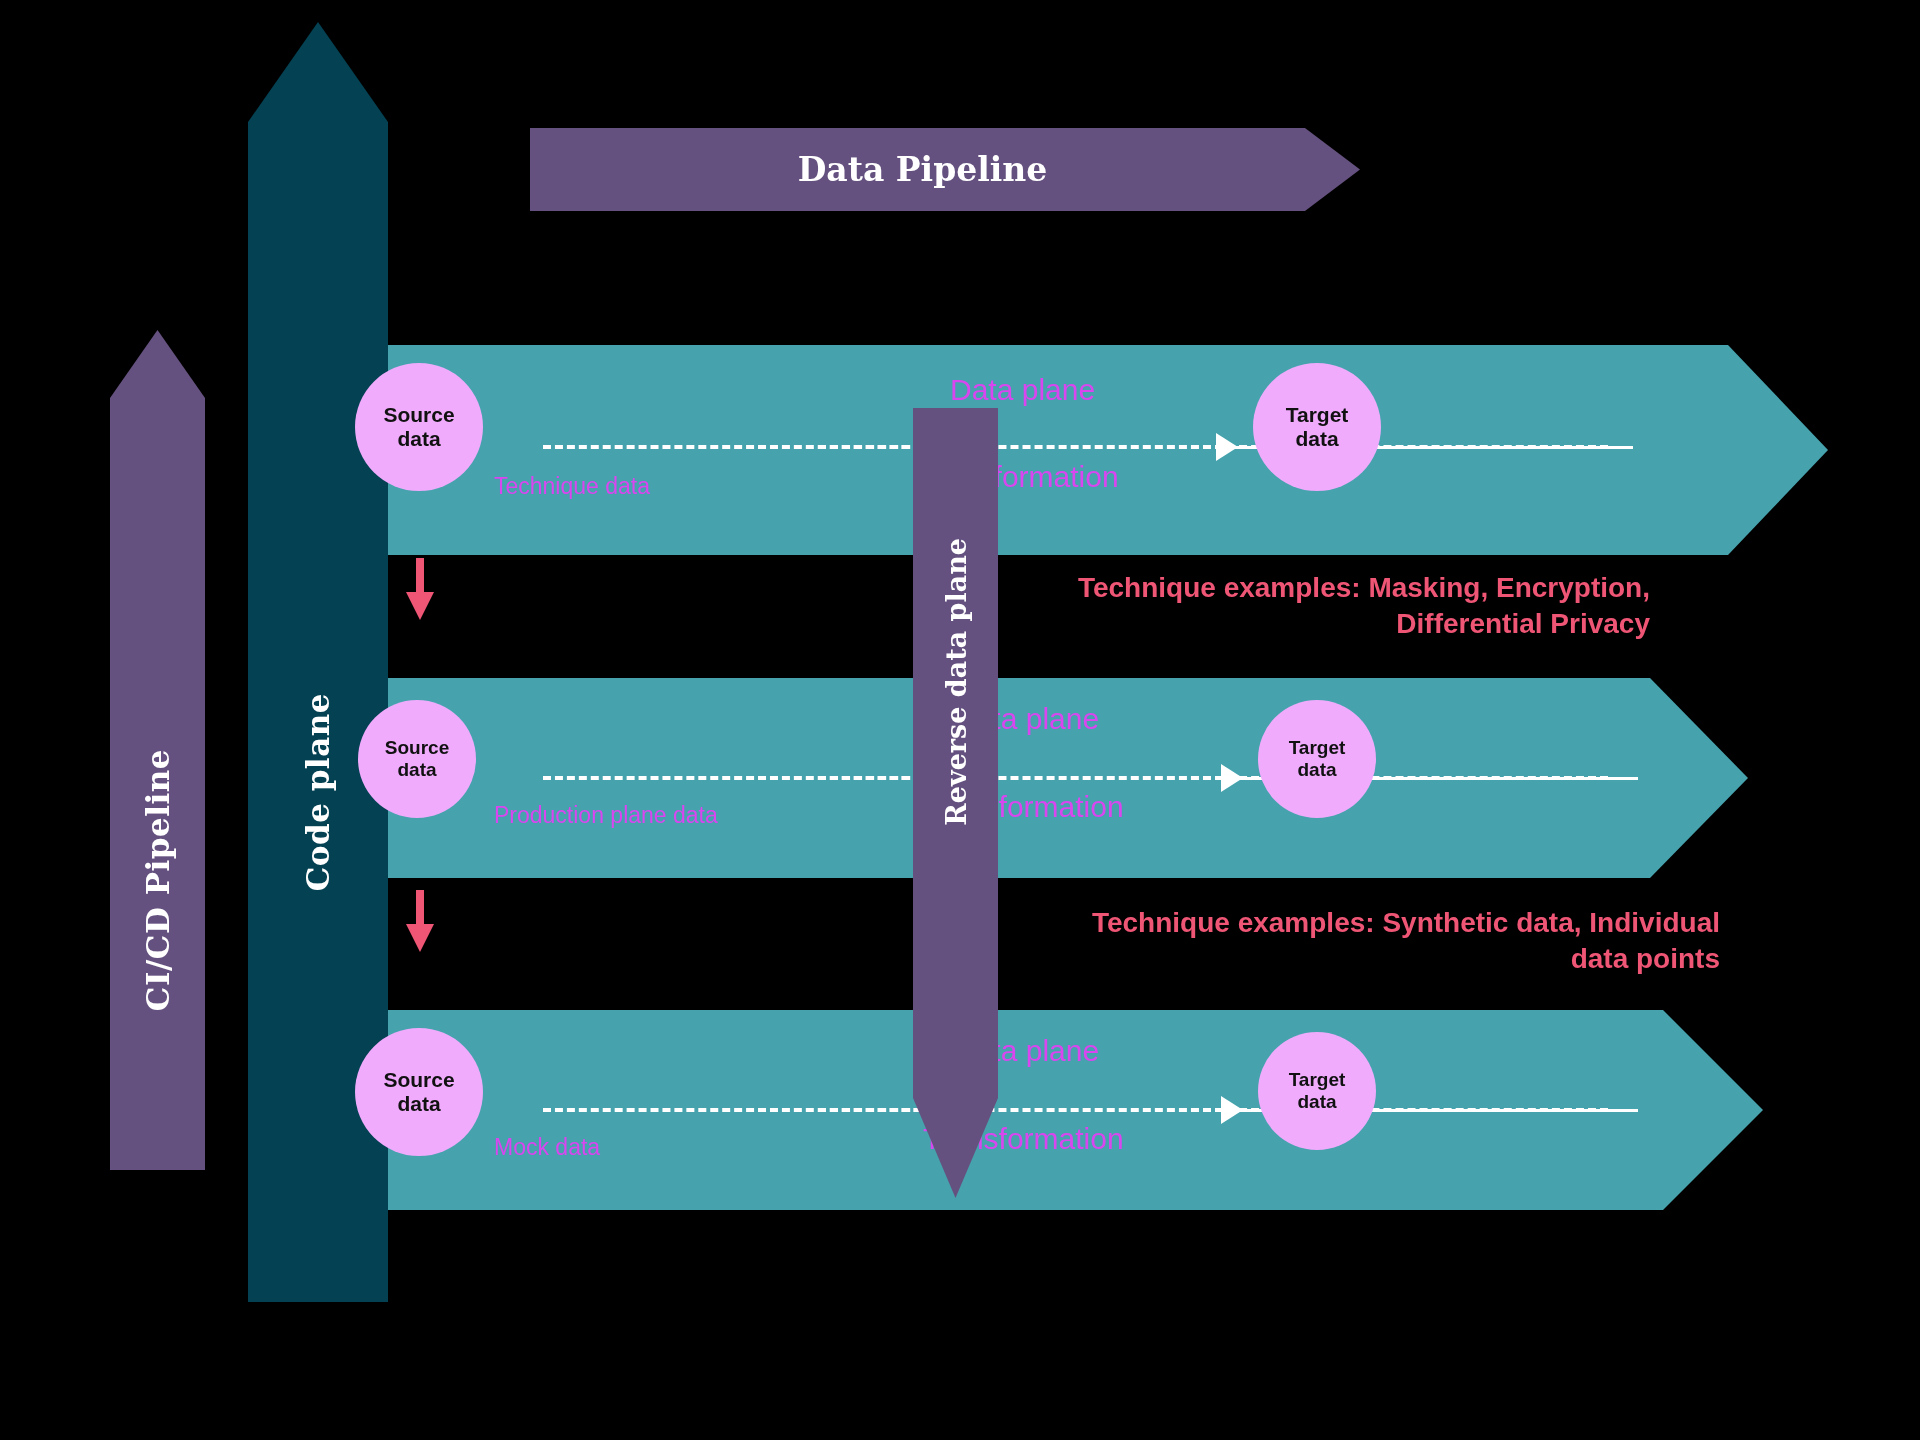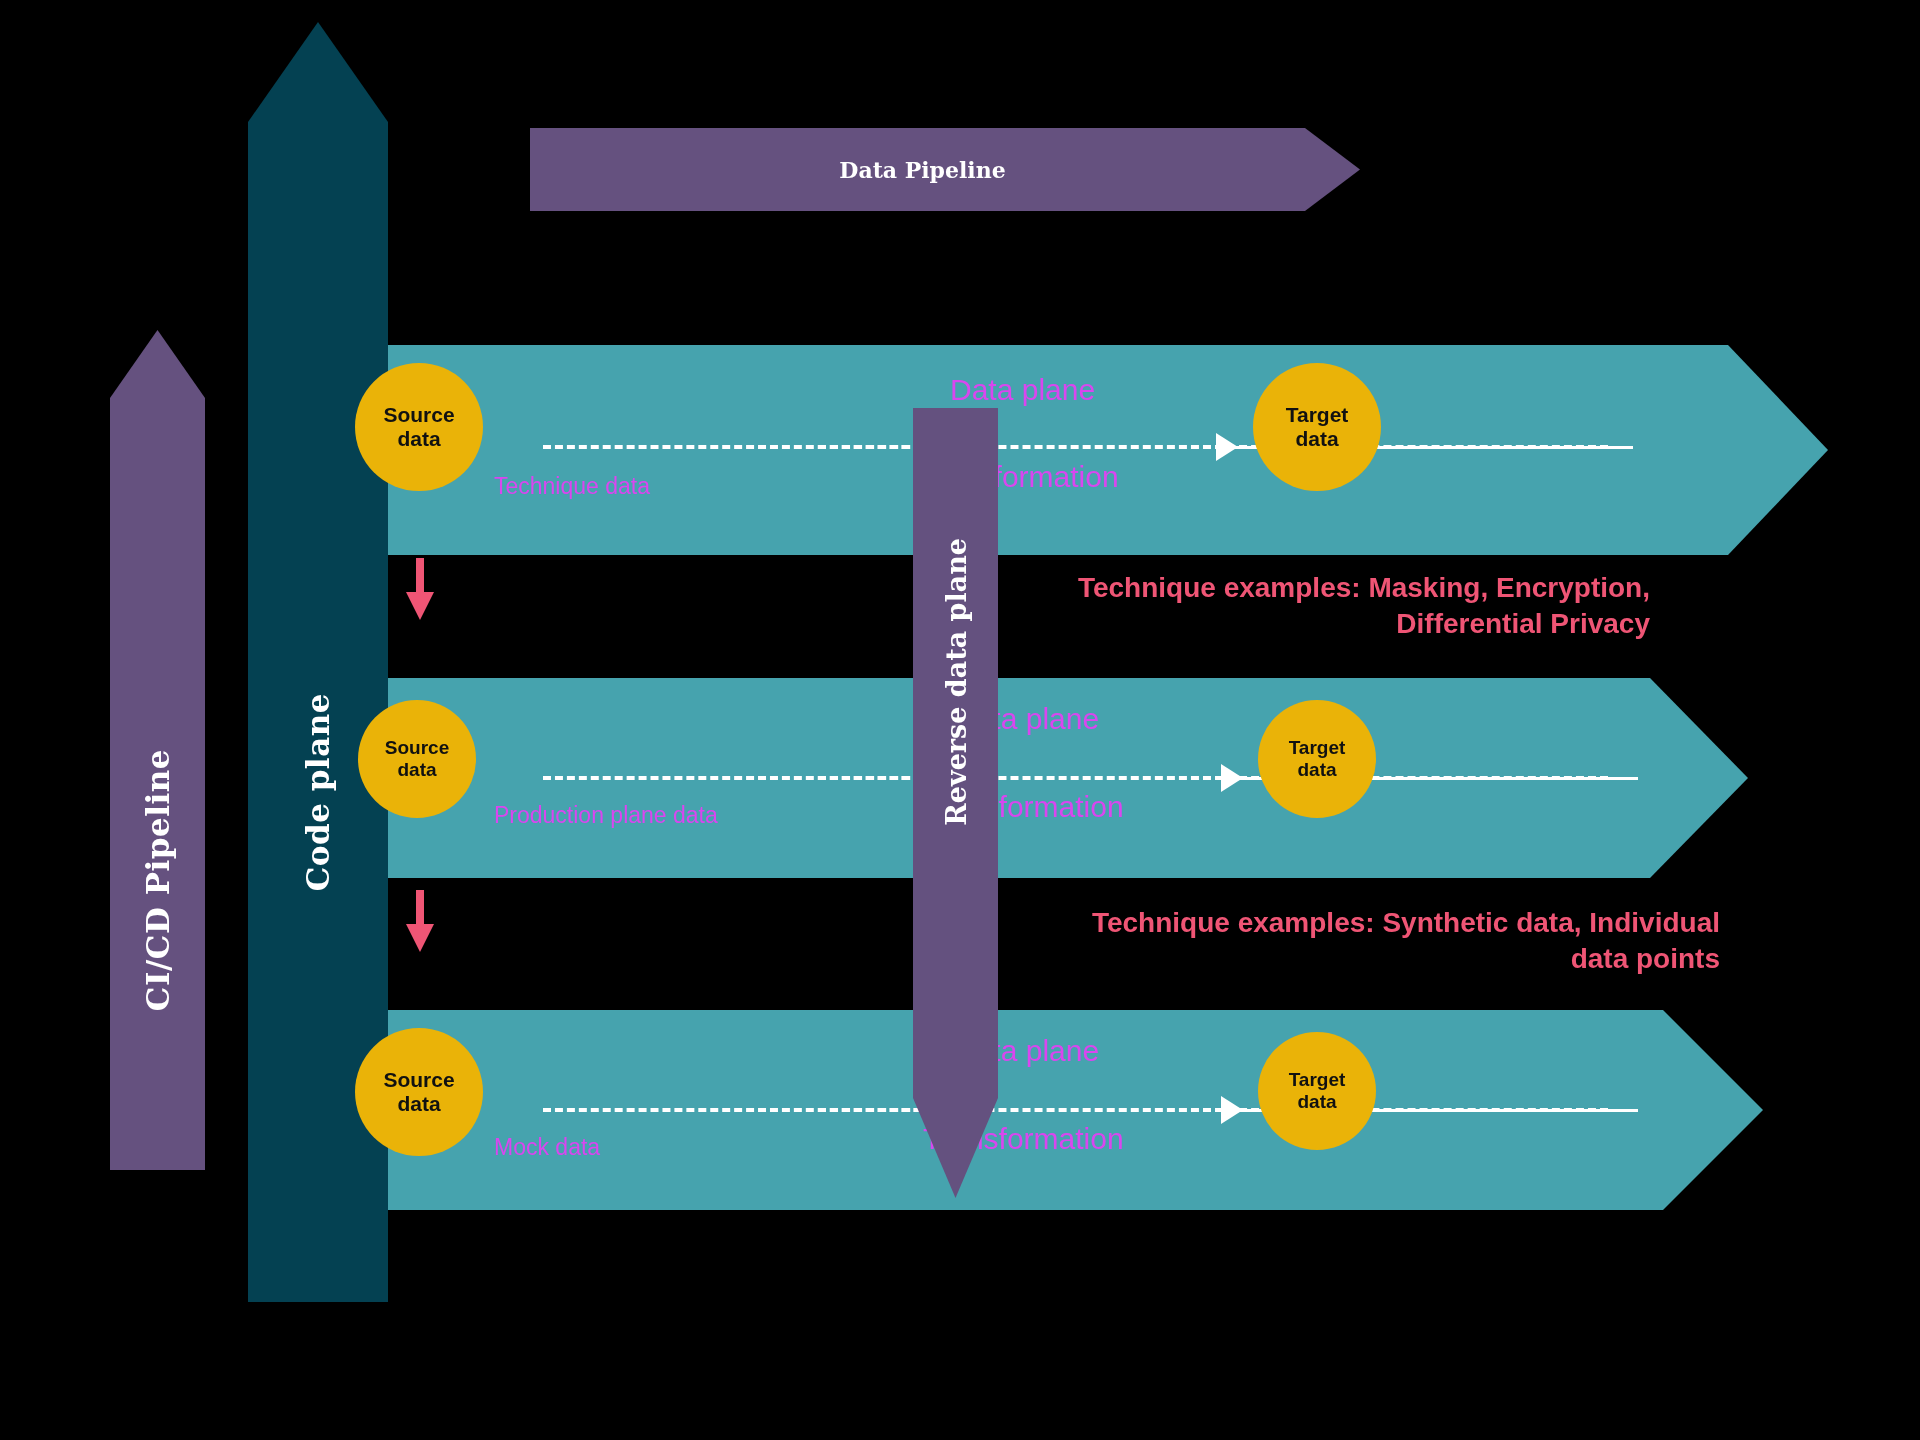--- a/index.html
+++ b/index.html
@@ -38,33 +38,33 @@
   .h-banner {
     position: absolute;
     display: flex;
     align-items: center;
     justify-content: center;
   }
   .h-banner .label {
     color: #ffffff;
     font-family: "DejaVu Serif", "Liberation Serif", serif;
     font-weight: bold;
-    font-size: 22px;
+    font-size: 33px;
     white-space: nowrap;
     position: relative;
     left: -40px;
     margin-left: 35px;
   }
 
   
   .band { position: absolute; }
 
   .circle {
     position: absolute;
-    background: #eab308;
+    background: #f0abfc;
     border-radius: 50%;
     display: flex;
     flex-direction: column;
     align-items: center;
     justify-content: center;
     color: #111111;
     font-weight: bold;
     font-size: 21px;
     line-height: 1.15;
     text-align: center;

